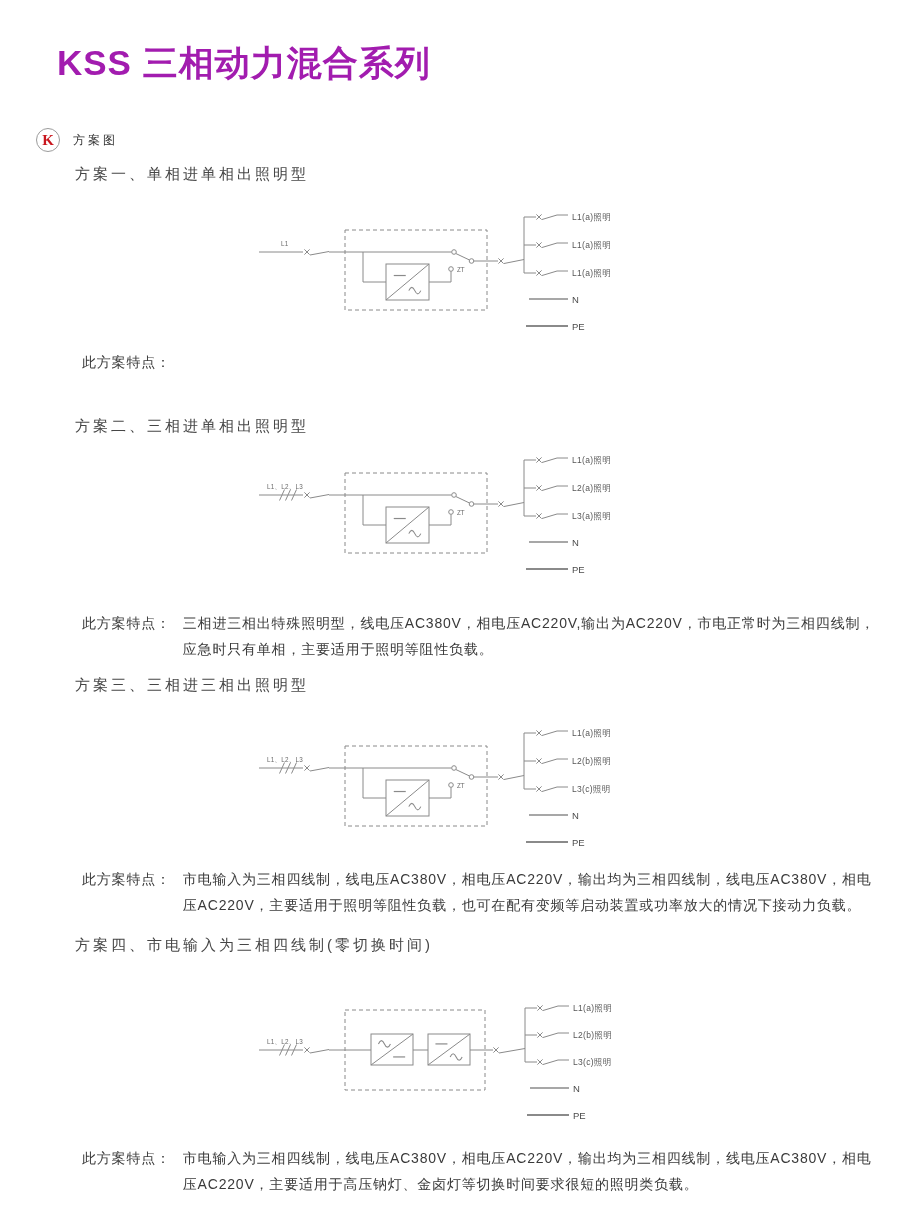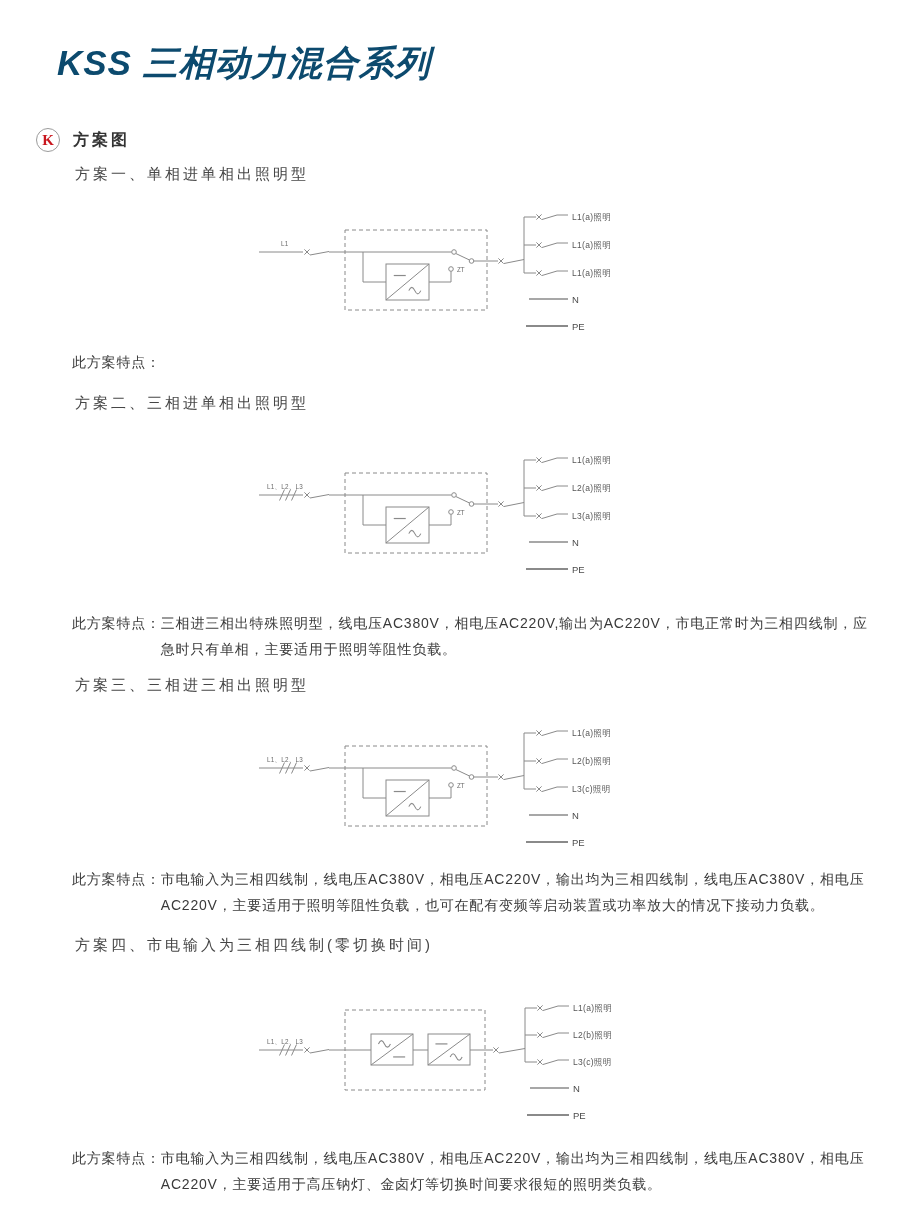--- a/index.html
+++ b/index.html
@@ -1,46 +1,46 @@
 <!DOCTYPE html>
 <html><head>
 <meta charset="utf-8">
 <style>
   html,body{margin:0;padding:0;background:#ffffff;}
   body{width:900px;height:1229px;position:relative;font-family:"Liberation Sans",sans-serif;overflow:hidden;}
 
   .page-title{
     position:absolute;left:57px;top:40px;
-    font-size:35px;font-weight:700;color:#0c4a6e;letter-spacing:1px;font-style:italic;
+    font-size:35px;font-weight:700;color:#a21caf;letter-spacing:1px;
   }
 
   .section-head{
     position:absolute;left:36px;top:128px;
     display:flex;align-items:center;gap:13px;
   }
   .k-badge{
     width:24px;height:24px;border:1.4px solid #9b9b9b;border-radius:50%;
     display:flex;align-items:center;justify-content:center;
     font-family:"Liberation Serif",serif;font-weight:700;font-size:15px;color:#c9171e;
     box-sizing:border-box;
   }
-  .section-title{font-size:16px;color:#333;letter-spacing:3px;font-weight:700;}
+  .section-title{font-size:12px;color:#333;letter-spacing:3px;font-weight:400;}
 
   .scheme-heading{
     position:absolute;left:75px;
     font-size:15px;color:#464646;letter-spacing:3px;font-weight:500;
   }
 
   .diagram{position:absolute;left:255px;}
   .diagram text{font-family:"Liberation Sans",sans-serif;}
 
   .features{
-    position:absolute;left:72px;width:800px;
+    position:absolute;left:82px;width:800px;
     display:flex;align-items:flex-start;
-    font-size:14px;color:#3a3a3a;line-height:26px;letter-spacing:0.8px;
+    font-size:14px;color:#3a3a3a;line-height:26px;letter-spacing:0.8px;gap:12px;
   }
   .features-label{flex:0 0 auto;white-space:nowrap;}
   .features-text{flex:1 1 auto;}
 </style>
 </head>
 <body>
 
 <div class="page-title">KSS 三相动力混合系列</div>
 
 <div class="section-head">
@@ -95,21 +95,21 @@
     <text x="317" y="73.5" font-size="8.5" fill="#565656" letter-spacing="0.3">L1(a)照明</text>
     <line x1="274" y1="97" x2="313" y2="97" stroke="#8a8a8a" stroke-width="1.4"></line>
     <text x="317" y="100.5" font-size="9.5" fill="#4c4c4c" letter-spacing="0">N</text>
     <line x1="271" y1="124" x2="313" y2="124" stroke="#8a8a8a" stroke-width="2.2"></line>
     <text x="317" y="127.5" font-size="9.5" fill="#4c4c4c" letter-spacing="0">PE</text>
   </svg>
 <div class="features" style="top:349px">
   <span class="features-label">此方案特点：</span>
 </div>
 
-<div class="scheme-heading" style="top:394px">方案二、三相进单相出照明型</div>
+<div class="scheme-heading" style="top:417px">方案二、三相进单相出照明型</div>
 <svg class="diagram" style="top:445px" width="420" height="150" viewBox="0 0 420 150">
     <text x="12" y="44" font-size="6.3" fill="#6a6a6a" letter-spacing="0.3">L1、L2、L3</text>
     <line x1="4" y1="50" x2="48" y2="50" stroke="#8a8a8a" stroke-width="1"></line>
     <line x1="24.5" y1="55.5" x2="29.5" y2="44.5" stroke="#8a8a8a" stroke-width="1"></line>
     <line x1="30.5" y1="55.5" x2="35.5" y2="44.5" stroke="#8a8a8a" stroke-width="1"></line>
     <line x1="36.5" y1="55.5" x2="41.5" y2="44.5" stroke="#8a8a8a" stroke-width="1"></line>
     <line x1="49.4" y1="47.4" x2="54.6" y2="52.6" stroke="#8a8a8a" stroke-width="1"></line>
     <line x1="49.4" y1="52.6" x2="54.6" y2="47.4" stroke="#8a8a8a" stroke-width="1"></line>
     <line x1="55" y1="53" x2="74" y2="49.5" stroke="#8a8a8a" stroke-width="1"></line>
     <line x1="74" y1="50" x2="196.5" y2="50" stroke="#8a8a8a" stroke-width="1"></line>

